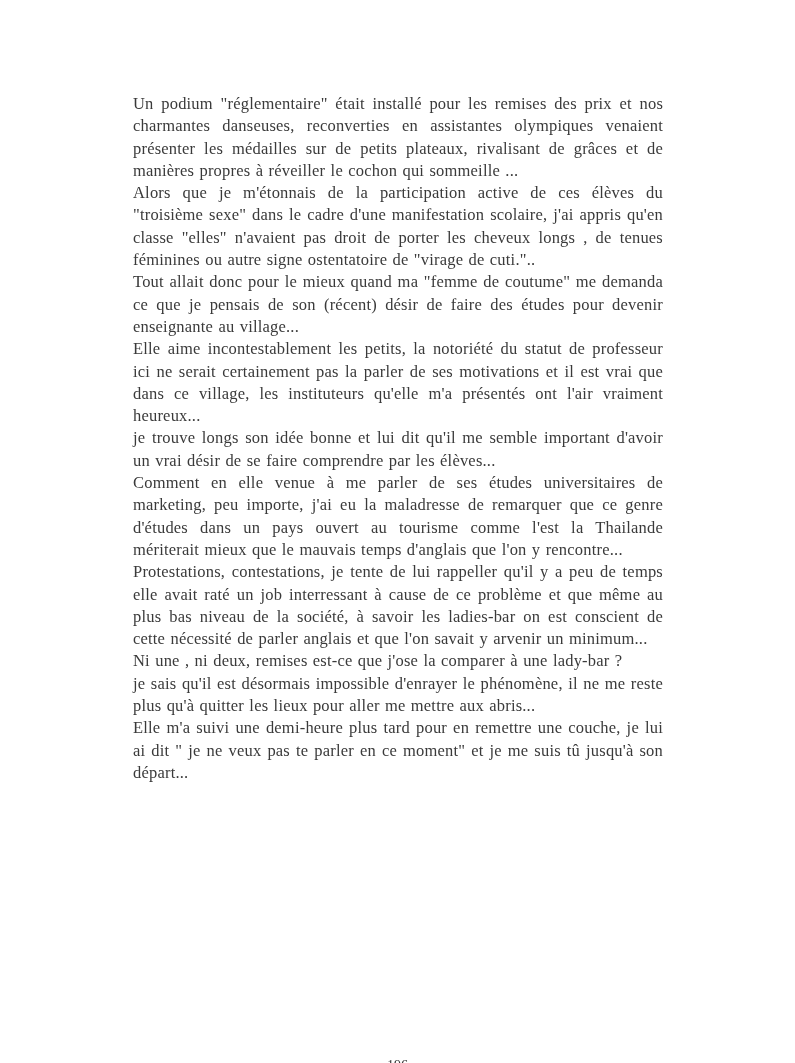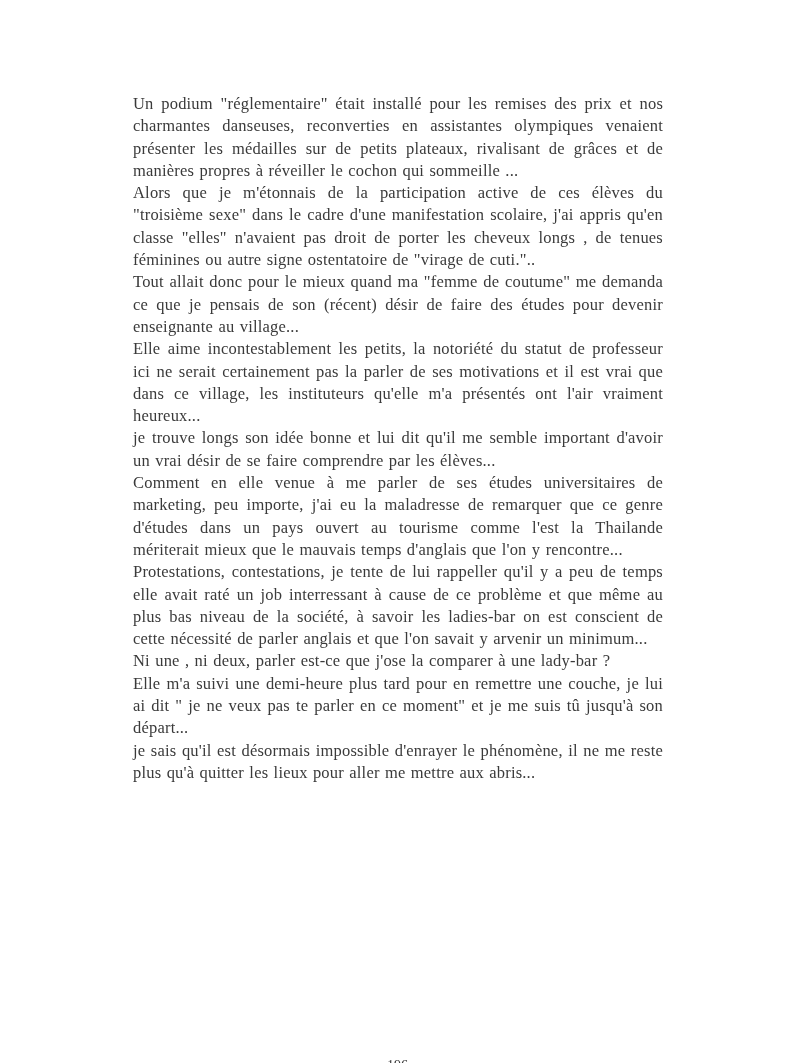--- a/index.html
+++ b/index.html
@@ -47,18 +47,18 @@
 
 <div class="page">
   <div class="text-block">
     <p>Un podium "réglementaire" était installé pour les remises des prix et nos charmantes danseuses, reconverties en assistantes olympiques venaient présenter les médailles sur de petits plateaux, rivalisant de grâces et de manières propres à réveiller le cochon qui sommeille ...</p>
     <p>Alors que je m'étonnais de la participation active de ces élèves du "troisième sexe" dans le cadre d'une manifestation scolaire, j'ai appris qu'en classe "elles" n'avaient pas droit de porter les cheveux longs , de tenues féminines ou autre signe ostentatoire de "virage de cuti."..</p>
     <p>Tout allait donc pour le mieux quand ma "femme de coutume" me demanda ce que je pensais de son (récent) désir de faire des études pour devenir enseignante au village...</p>
     <p>Elle aime incontestablement les petits, la notoriété du statut de professeur ici ne serait certainement pas la parler de ses motivations et il est vrai que dans ce village, les instituteurs qu'elle m'a présentés ont l'air vraiment heureux...</p>
     <p>je trouve longs son idée bonne et lui dit qu'il me semble important d'avoir un vrai désir de se faire comprendre par les élèves...</p>
     <p>Comment en elle venue à me parler de ses études universitaires de marketing, peu importe, j'ai eu la maladresse de remarquer que ce genre d'études dans un pays ouvert au tourisme comme l'est la Thailande mériterait mieux que le mauvais temps d'anglais que l'on y rencontre...</p>
     <p>Protestations, contestations, je tente de lui rappeller qu'il y a peu de temps elle avait raté un job interressant à cause de ce problème et que même au plus bas niveau de la société, à savoir les ladies-bar on est conscient de cette nécessité de parler anglais et que l'on savait y arvenir un minimum...</p>
-    <p>Ni une , ni deux, parler est-ce que j'ose la comparer à une lady-bar ?</p>
+    <p>Ni une , ni deux, remises est-ce que j'ose la comparer à une lady-bar ?</p>
+    <p>je sais qu'il est désormais impossible d'enrayer le phénomène, il ne me reste plus qu'à quitter les lieux pour aller me mettre aux abris...</p>
     <p>Elle m'a suivi une demi-heure plus tard pour en remettre une couche, je lui ai dit " je ne veux pas te parler en ce moment" et je me suis tû jusqu'à son départ...</p>
-    <p>je sais qu'il est désormais impossible d'enrayer le phénomène, il ne me reste plus qu'à quitter les lieux pour aller me mettre aux abris...</p>
   </div>
   <div class="page-number">196</div>
 </div>
 
 </body></html>

